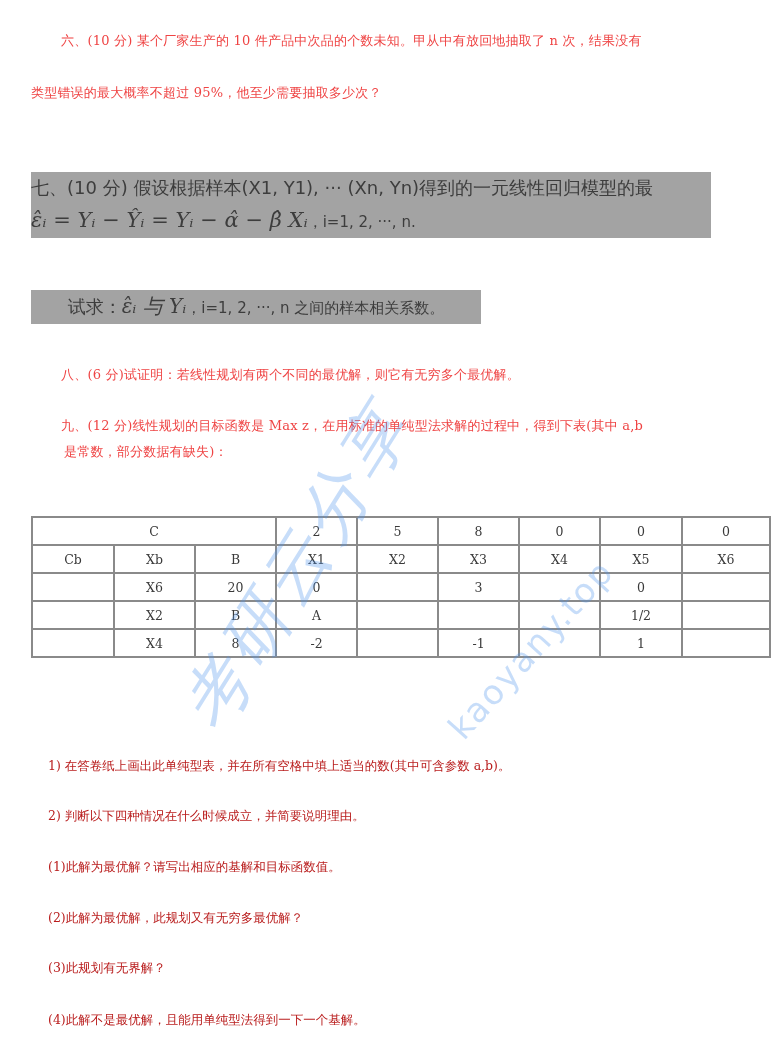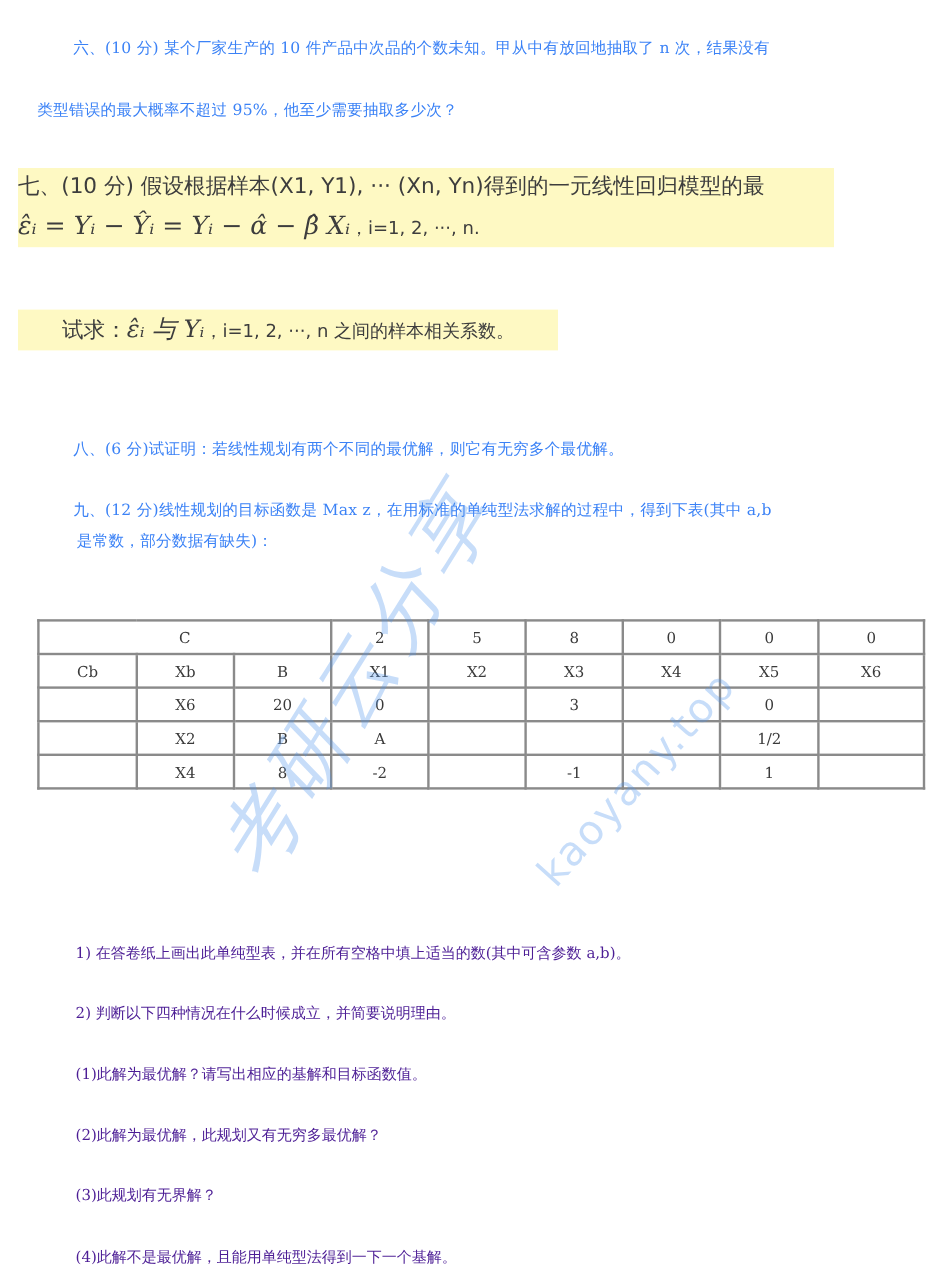--- a/index.html
+++ b/index.html
@@ -3,46 +3,47 @@
   <meta charset="utf-8">
   <style>
     html, body { margin: 0; padding: 0; background: #ffffff; }
     body {
       width: 780px; height: 1058px; position: relative; overflow: hidden;
       font-family: "DejaVu Serif", "Liberation Serif", serif;
       color: #333333;
     }
     .p {
       position: absolute; left: 31px; width: 740px;
-      font-size: 13px; line-height: 26px; color: #3b82f6;
+      font-size: 13px; line-height: 26px; color: #ef4444;
       white-space: normal; letter-spacing: 0.2px;
     }
     .indent { text-indent: 30px; }
     .q7 {
-      position: absolute; left: 15px; width: 740px;
+      position: absolute; left: 31px; width: 740px;
       font-family: "DejaVu Sans", "Liberation Sans", sans-serif;
       font-size: 18px; color: #3d3d3d; line-height: 32px;
-      background: #fef9c3;
+      background: #a3a3a3;
+      margin-top: 32px;
     }
     .q7 .math {
       font-family: "DejaVu Serif", "Liberation Serif", serif;
       font-style: italic;
     }
     .q7 .big { font-size: 22px; font-style: italic; font-family: "DejaVu Serif", "Liberation Serif", serif; }
     table.simplex {
       position: absolute; left: 31px; top: 516px;
       width: 738px; border-collapse: collapse; table-layout: fixed;
       font-family: "DejaVu Serif", "Liberation Serif", serif;
       font-size: 12.5px; color: #3a3a3a;
     }
     table.simplex td {
       border: 2px solid #8a8a8a; height: 26px; text-align: center;
       padding: 0; vertical-align: middle;
     }
-    .sub { position: absolute; left: 63px; font-size: 12.5px; color: #4c1d95; line-height: 20px; margin-top: 28px; }
+    .sub { position: absolute; left: 48px; font-size: 12.5px; color: #b91c1c; line-height: 20px; }
     .wm {
       position: absolute; color: rgba(80,150,235,0.32);
       font-family: "DejaVu Sans", "Liberation Sans", sans-serif;
       pointer-events: none; white-space: nowrap;
     }
   </style>
 </head>
 <body>
 
 <div class="p indent" style="top:28px;">

